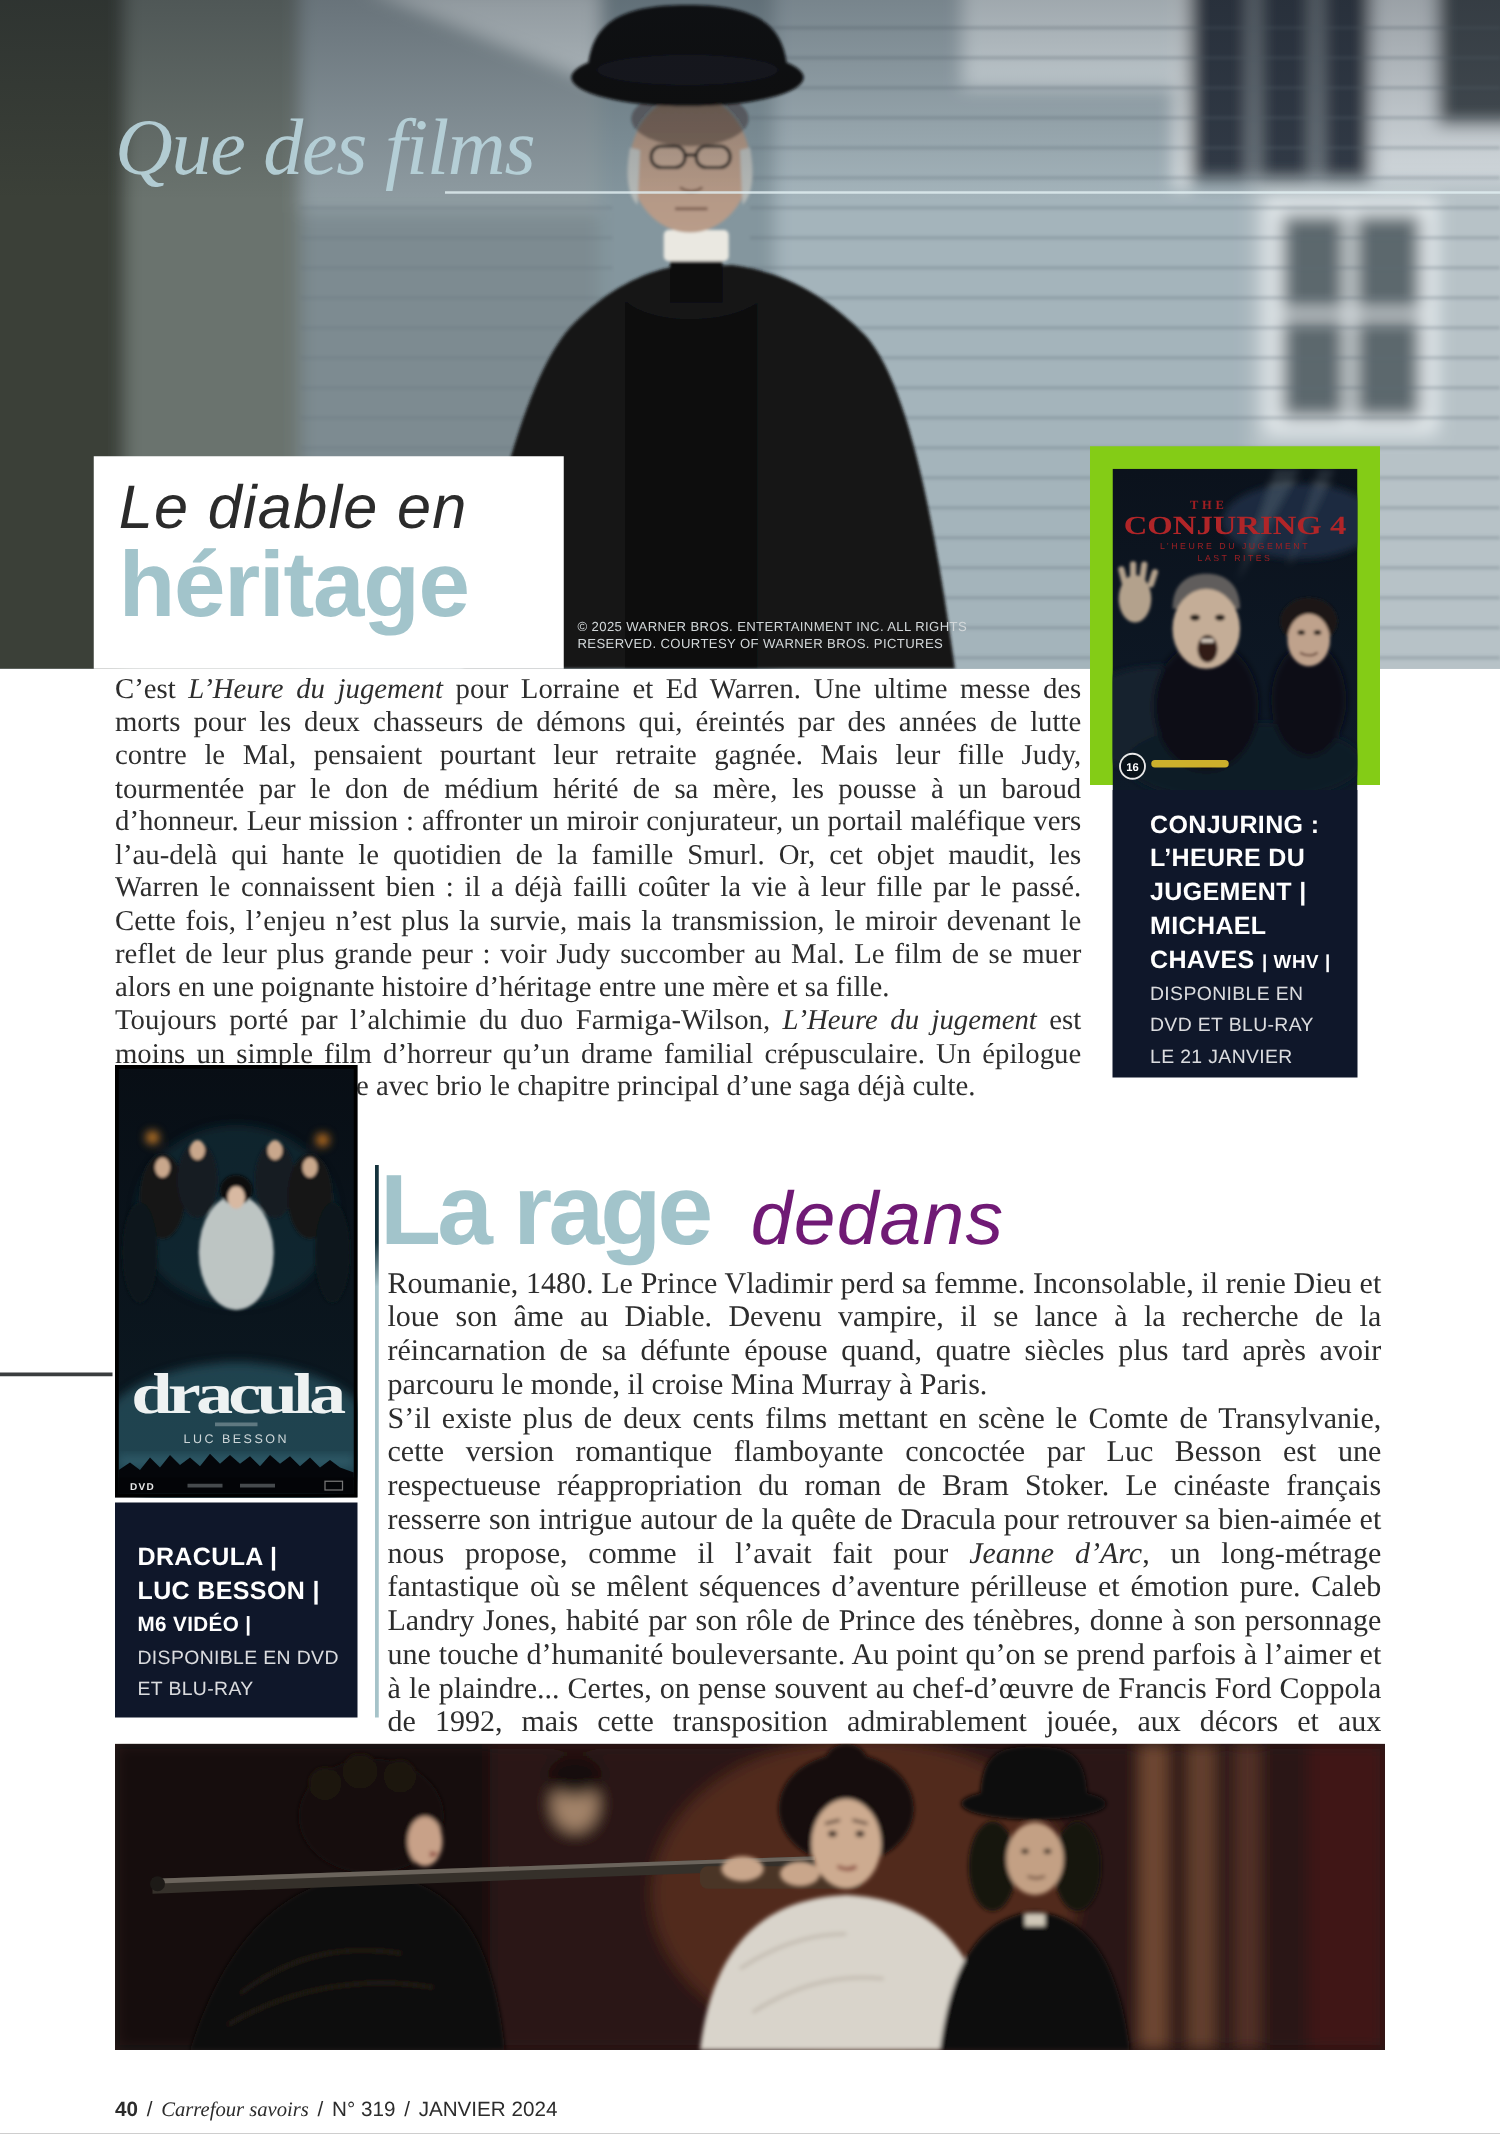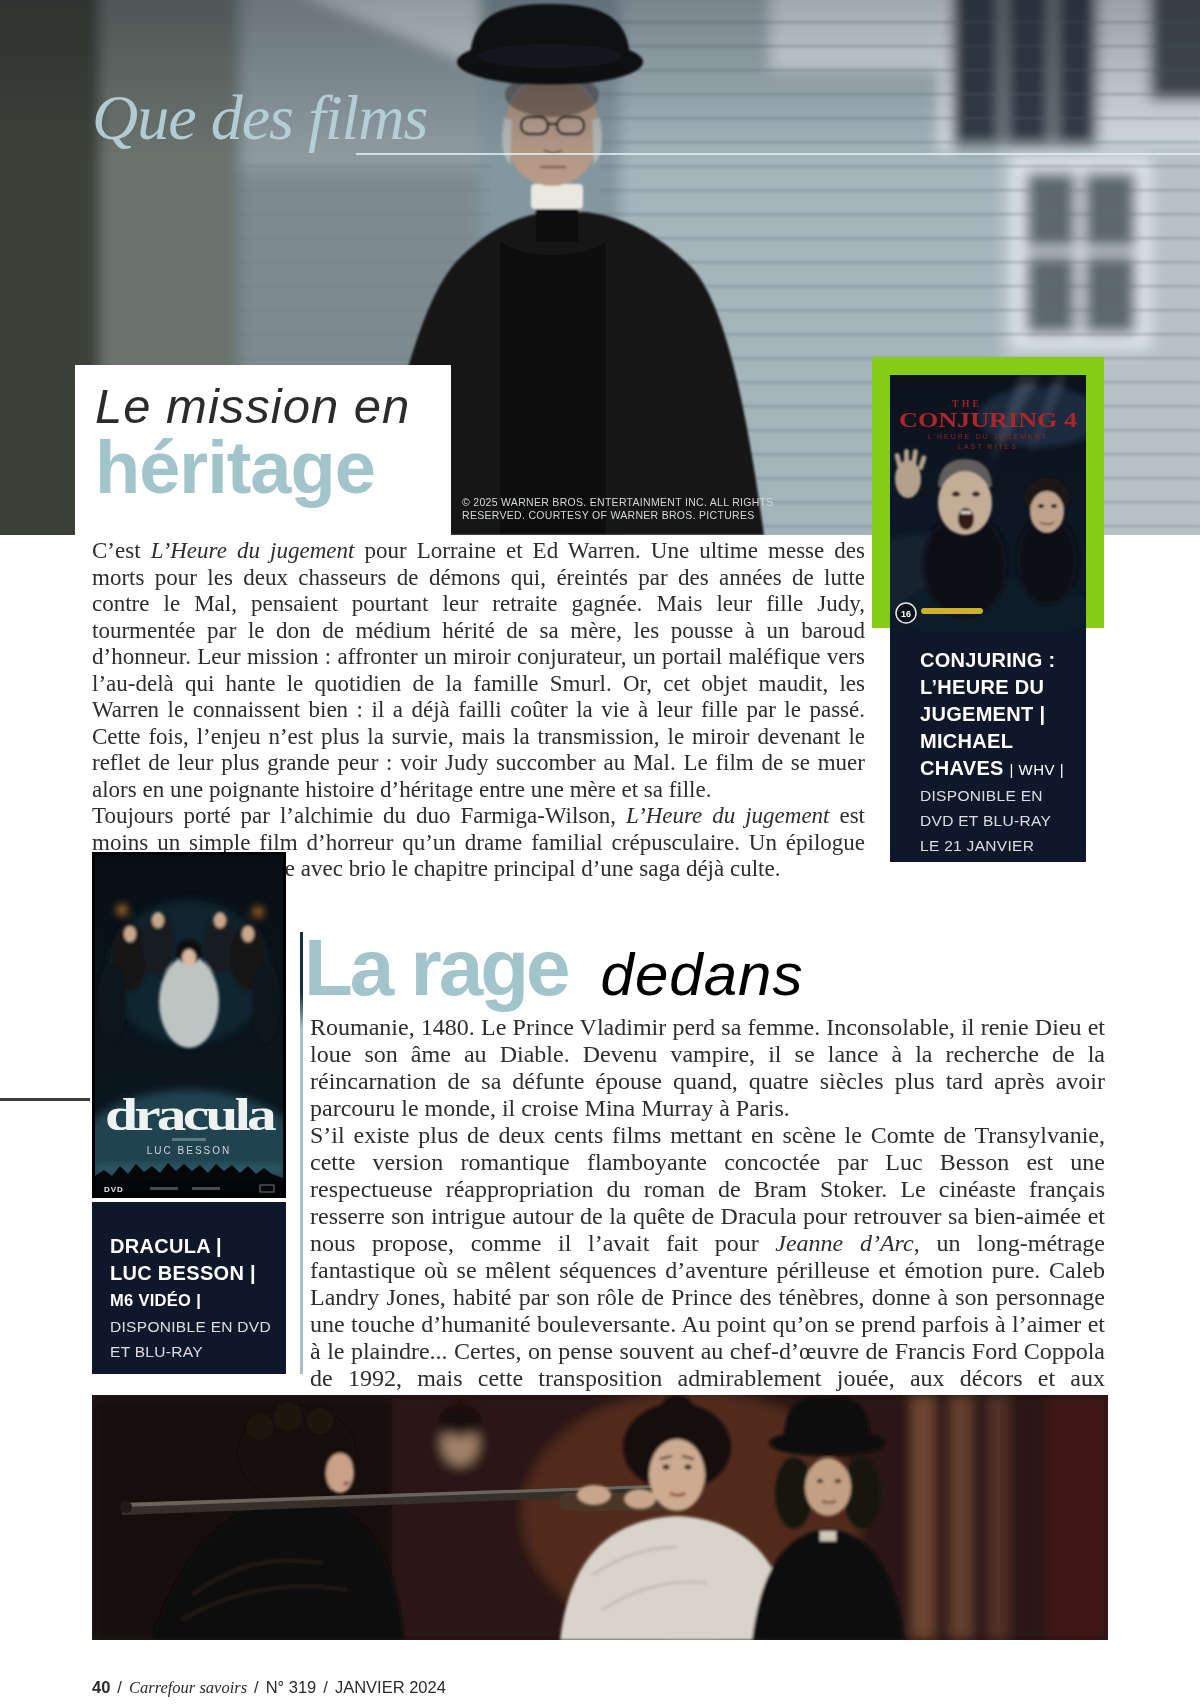--- a/index.html
+++ b/index.html
@@ -34,27 +34,27 @@
   .poster-frame{position:absolute;left:872px;top:357px;width:232px;height:271px;
                 background:#84cc16;padding:18px 18px 0 18px;}
   .poster-frame svg{display:block;width:196px;height:257px;}
   .info-box{position:absolute;background:#0f172a;}
   .conjuring-box{left:890px;top:632px;width:196px;height:230px;padding:15px 10px 0 30px;}
   .dracula-box{left:92px;top:1202px;width:194px;height:172px;padding:31px 8px 0 18px;}
   .ib-line{color:#fff;letter-spacing:.3px;}
   .ib-line.big{font:700 20px/27px "Liberation Sans",sans-serif;}
   .ib-line.mid{font:700 16.5px/27px "Liberation Sans",sans-serif;}
   .ib-line.plain{font:400 15.5px/25px "Liberation Sans",sans-serif;color:rgba(255,255,255,.85);}
-  .ib-suffix{font-size:15px;font-weight:400;letter-spacing:.5px;}
+  .ib-suffix{font-size:15px;font-weight:700;letter-spacing:.5px;}
   
   .title2{position:absolute;left:304px;top:928px;margin:0;display:flex;
           align-items:baseline;gap:33px;}
   .t2-accent{font:700 80px/80px "Liberation Sans",sans-serif;color:#a2c4cb;
              letter-spacing:-3px;}
-  .t2-rest{font:italic 400 60px/60px "Liberation Sans",sans-serif;color:#000000;
+  .t2-rest{font:italic 400 60px/60px "Liberation Sans",sans-serif;color:#701a75;
            letter-spacing:1px;}
   .vrule{position:absolute;left:300px;top:932px;width:3px;height:442px;
          background:linear-gradient(180deg,#15333d 0%,#15333d 14%,#a6c3c9 22%,#a6c3c9 100%);}
   .hrule-left{position:absolute;left:0;top:1098px;width:90px;height:3px;background:#3a3d3f;}
   .dracula-svg{position:absolute;left:92px;top:852px;width:194px;height:346px;display:block;}
   
   .bottom-photo{position:absolute;left:92px;top:1395px;width:1016px;height:245px;}
   .bottom-photo svg{display:block;width:100%;height:100%;}
   
   .footer{position:absolute;left:92px;top:1678px;font:16.5px "Liberation Sans",sans-serif;
@@ -146,21 +146,21 @@
       </g>
       <rect width="1200" height="535" fill="url(#vig)"></rect>
     </svg>
     <h1 class="kicker">Que des films</h1>
     <div class="kicker-rule"></div>
     <div class="photo-credit">
       <div>© 2025 WARNER BROS. ENTERTAINMENT INC. ALL RIGHTS</div>
       <div>RESERVED. COURTESY OF WARNER BROS. PICTURES</div>
     </div>
     <div class="title-box">
-      <div class="title-thin">Le mission en</div>
+      <div class="title-thin">Le diable en</div>
       <div class="title-bold">héritage</div>
     </div>
   </figure>
 
   <section class="bodytext body1">
       <p><span>C’est </span><i>L’Heure du jugement</i><span> pour Lorraine et Ed Warren. Une ultime messe des morts pour les deux chasseurs de démons qui, éreintés par des années de lutte contre le Mal, pensaient pourtant leur retraite gagnée. Mais leur fille Judy, tourmentée par le don de médium hérité de sa mère, les pousse à un baroud d’honneur. Leur mission : affronter un miroir conjurateur, un portail maléfique vers l’au-delà qui hante le quotidien de la famille Smurl. Or, cet objet maudit, les Warren le connaissent bien : il a déjà failli coûter la vie à leur fille par le passé. Cette fois, l’enjeu n’est plus la survie, mais la transmission, le miroir devenant le reflet de leur plus grande peur : voir Judy succomber au Mal. Le film de se muer alors en une poignante histoire d’héritage entre une mère et sa fille.</span></p>
       <p><span>Toujours porté par l’alchimie du duo Farmiga-Wilson, </span><i>L’Heure du jugement</i><span> est moins un simple film d’horreur qu’un drame familial crépusculaire. Un épilogue émouvant qui referme avec brio le chapitre principal d’une saga déjà culte.</span></p>
     </section>
 
   <div class="poster-frame">

